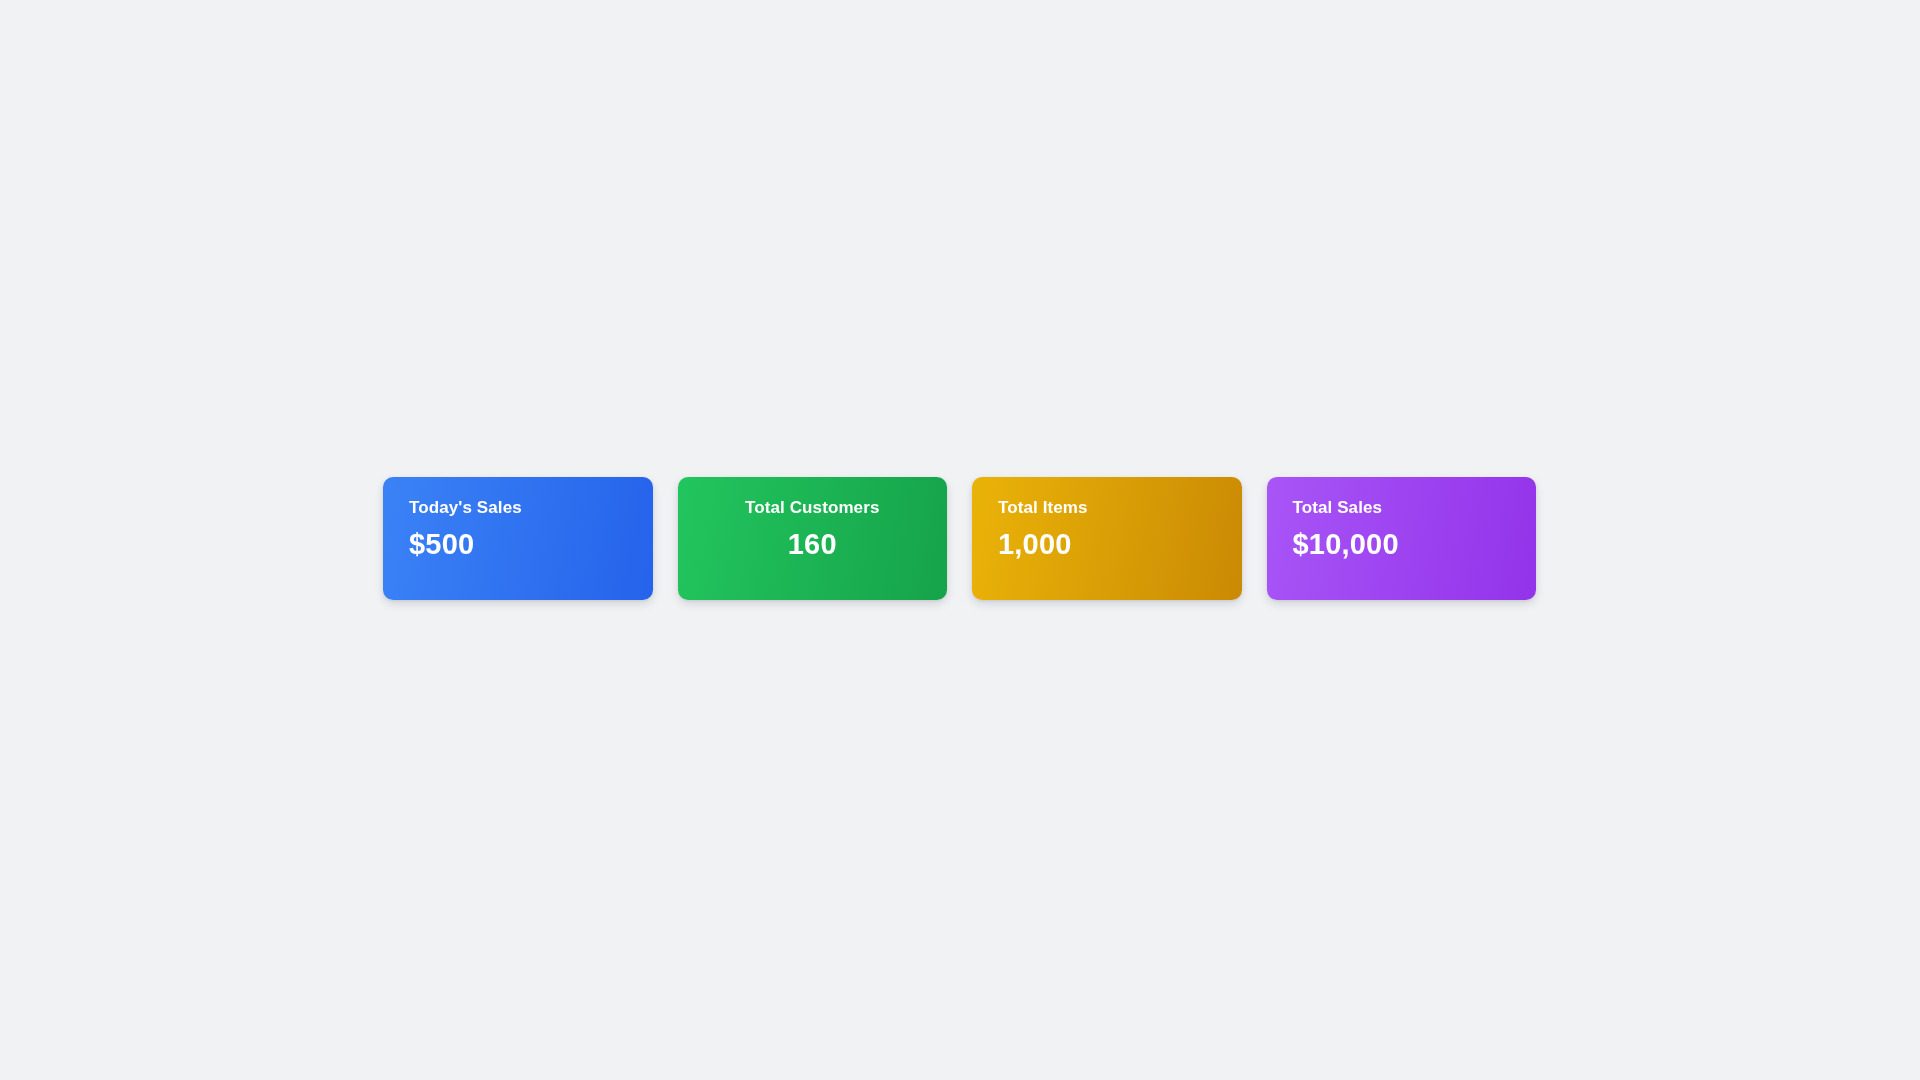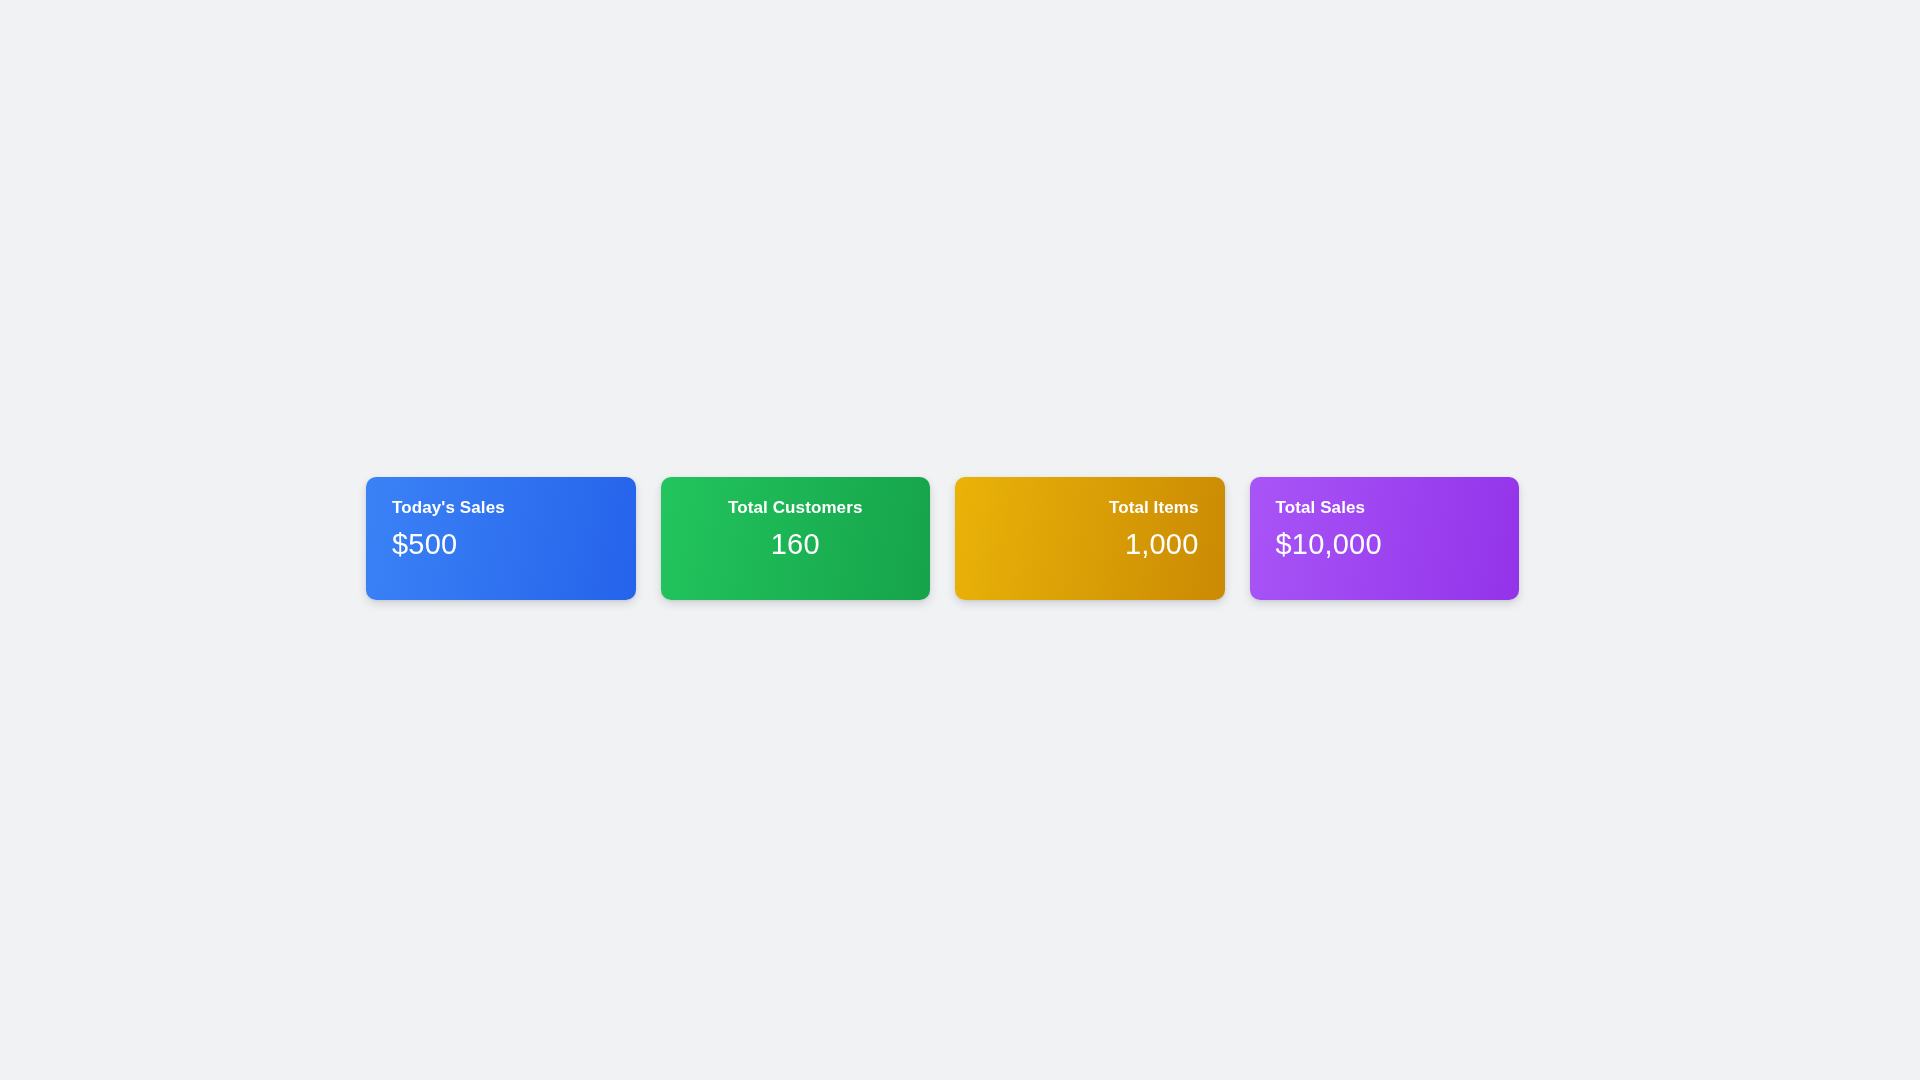--- a/index.html
+++ b/index.html
@@ -16,21 +16,21 @@
 
   #dashboard-root {
     position: relative;
     width: 1920px;
     height: 1080px;
   }
 
   
   #stats-row {
     position: absolute;
-    left: 366px;
+    left: 383px;
     top: 477px;
     width: 1153px;
     height: 123px;
     display: flex;
     flex-direction: row;
     align-items: stretch;
     gap: 25px;
   }
 
   .stat-card {
@@ -53,31 +53,31 @@
     font-weight: bold;
     line-height: 1.1;
     letter-spacing: 0.1px;
     color: #ffffff;
     white-space: nowrap;
   }
 
   .stat-card-value {
     margin-top: 11px;
     font-size: 29px;
-    font-weight: normal;
+    font-weight: bold;
     line-height: 1.1;
     letter-spacing: 0.2px;
     color: #ffffff;
     white-space: nowrap;
   }
 
   
   .theme-blue   { background-image: linear-gradient(100deg, #3b82f6 0%, #2563eb 100%); }
   .theme-green  { background-image: linear-gradient(100deg, #22c55e 0%, #16a34a 100%); text-align: center; }
-  .theme-amber  { background-image: linear-gradient(100deg, #eab308 0%, #ca8a04 100%); text-align: right; }
+  .theme-amber  { background-image: linear-gradient(100deg, #eab308 0%, #ca8a04 100%); }
   .theme-purple { background-image: linear-gradient(100deg, #a855f7 0%, #9333ea 100%); }
 </style>
 </head>
 <body style="background: rgb(241, 242, 244);">
 
 <div id="dashboard-root">
   <div id="stats-row">
 
   <div class="stat-card theme-blue">
         <div class="stat-card-label">Today's Sales</div>

